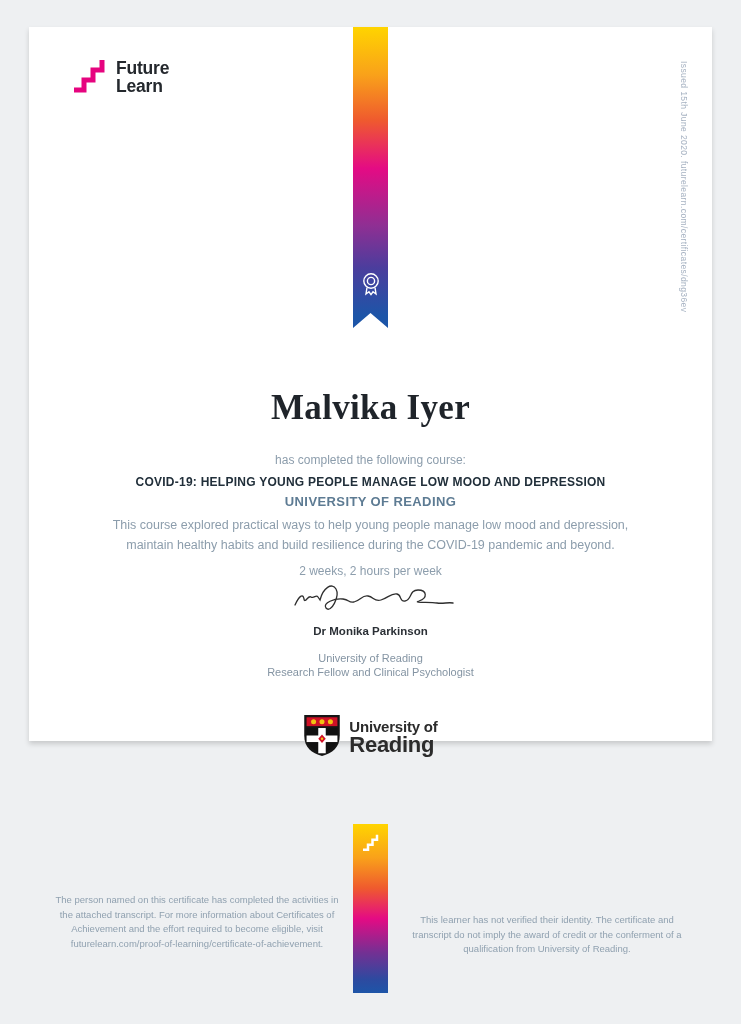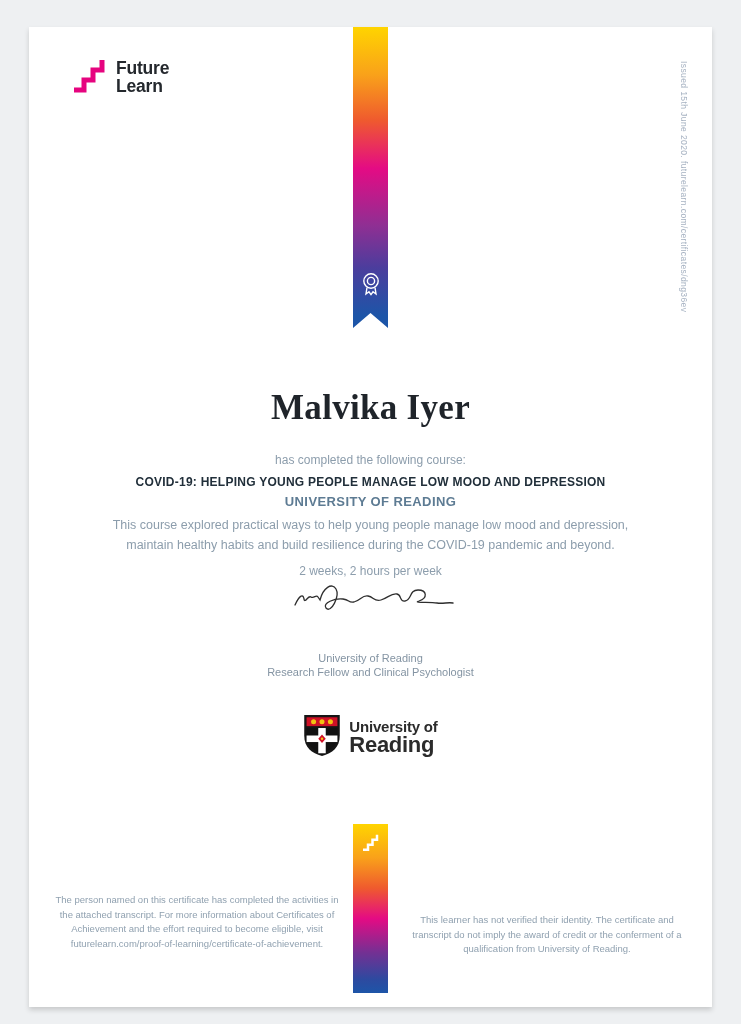--- a/index.html
+++ b/index.html
@@ -4,21 +4,21 @@
 <style>
   * { margin: 0; padding: 0; box-sizing: border-box; }
   html, body {
     width: 741px; height: 1024px;
     background: #eef0f2;
     font-family: "Liberation Sans", "DejaVu Sans", sans-serif;
     overflow: hidden;
   }
   .page {
     position: relative;
-    width: 683px; height: 980px;
+    width: 683px; height: 714px;
     margin-left: 29px; margin-top: 27px;
     background: #ffffff;
     box-shadow: 0 3px 5px rgba(0,0,0,0.16);
   }
   
   .fl-logo {
     position: absolute; left: 42px; top: 30px;
     display: flex; align-items: center; gap: 7px;
   }
   .fl-wordmark {
@@ -122,20 +122,21 @@
       <g fill="none" stroke="#2e2e2e" stroke-width="1.3" stroke-linecap="round">
         <path d="M14 27 C18 18, 22 15, 23 21 C24 26, 27 17, 30 19 C33 21, 35 16, 37 19 L39 22
                  C42 10, 51 4, 55 11 C59 18, 50 36, 45 30 C41 25, 54 20, 62 21
                  C69 22, 67 25, 73 24 C80 22, 81 17, 87 18 C93 19, 93 24, 100 22
                  C107 20, 110 15, 116 16 C121 17, 118 24, 124 23
                  C131 22, 128 12, 137 12 C146 12, 147 20, 138 23
                  C131 25, 148 24, 156 25 C162 26, 167 24, 172 25"></path>
       </g>
     </svg>
   </div>
+  <div class="centered sig-name">Dr Monika Parkinson</div>
   <div class="centered sig-role">Research Fellow and Clinical Psychologist</div>
   <div class="centered sig-org">University of Reading</div>
 
   <div class="uor-logo">
     <span>
       <svg width="38" height="43" viewBox="0 0 40 46">
         <path d="M1 1 H39 V23 C39 36 31 42 20 45 C9 42 1 36 1 23 Z" fill="#151515"></path>
         <rect x="3.5" y="3.5" width="33" height="9.5" fill="#cf1126"></rect>
         <circle cx="11" cy="8.2" r="2.7" fill="#f3c211"></circle>
         <circle cx="20" cy="8.2" r="2.7" fill="#f3c211"></circle>

